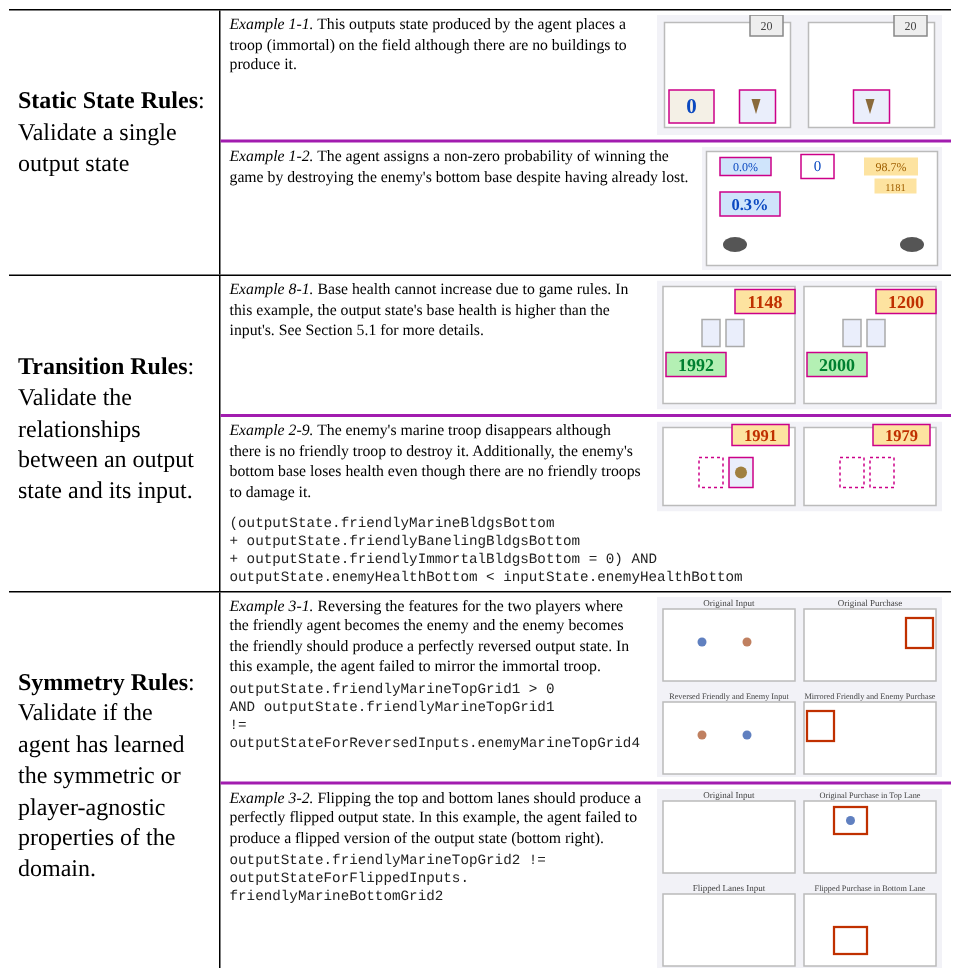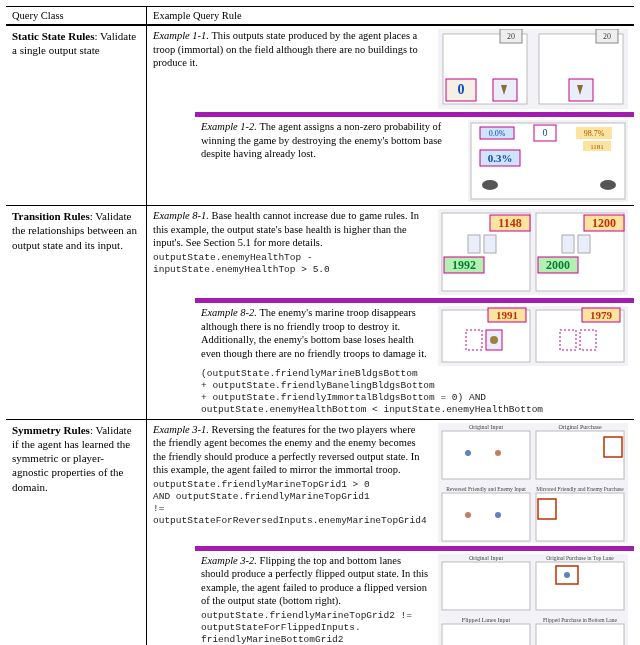--- a/index.html
+++ b/index.html
@@ -31,35 +31,35 @@
     position: relative;
   }
   .group {
     display: flex;
     border-top: 1px solid #000;
   }
   .group:first-of-type {
     border-top: none;
   }
   .group .col-left {
-    font-size: 11px;
+    font-size: 16px;
     line-height: 1.3;
+    margin-top: 48px;
   }
   .examples {
     flex: 1;
     border-left: 1px solid #000;
   }
   .example-cell {
     padding: 3px 6px;
     position: relative;
     min-height: 80px;
   }
   .example-cell + .example-cell {
-    border-top: 5px solid #a21caf;
-    margin-left: 48px;
+    border-top: 2px solid #a21caf;
   }
   .example-row {
     display: flex;
   }
   .example-text {
     line-height: 1.3;
     flex: 1;
     padding-right: 4px;
   }
   .example-text em { }
@@ -81,24 +81,20 @@
   .figure svg {
     display: block;
   }
   .bold { font-weight: bold; }
 </style>
 </head>
 <body>
 
 <div class="table-container">
 
-  <div class="header-row">
-    <div class="col-left">Query Class</div>
-    <div class="col-right" style="border-left:1px solid #000">Example Query Rule</div>
-  </div>
 
   <div class="group">
     <div class="col-left">
       <span class="bold">Static State Rules</span><span>: Validate a single output state</span>
     </div>
     <div class="examples">
       <div class="example-cell">
         <div class="example-row">
           <div class="example-text">
             <em>Example 1-1.</em>
@@ -155,22 +151,20 @@
   <div class="group">
     <div class="col-left">
       <span class="bold">Transition Rules</span><span>: Validate the relationships between an output state and its input.</span>
     </div>
     <div class="examples">
       <div class="example-cell">
         <div class="example-row">
           <div class="example-text">
             <em>Example 8-1.</em>
             <span>Base health cannot increase due to game rules. In this example, the output state's base health is higher than the input's. See Section 5.1 for more details.</span>
-            <span class="code">outputState.enemyHealthTop -
-inputState.enemyHealthTop &gt; 5.0</span>
           </div>
           <div class="figure">
             <svg width="190" height="86" viewBox="0 0 190 86">
               <rect x="0" y="0" width="190" height="86" fill="#f2f2f7"></rect>
               <rect x="4" y="4" width="88" height="78" fill="#fff" stroke="#bbb"></rect>
               <rect x="98" y="4" width="88" height="78" fill="#fff" stroke="#bbb"></rect>
               <rect x="52" y="6" width="40" height="16" fill="#fde3a0" stroke="#c08"></rect>
               <text x="72" y="18" text-anchor="middle" font-size="12" fill="#c03000" font-weight="bold">1148</text>
               <rect x="146" y="6" width="40" height="16" fill="#fde3a0" stroke="#c08"></rect>
               <text x="166" y="18" text-anchor="middle" font-size="12" fill="#c03000" font-weight="bold">1200</text>
@@ -182,21 +176,21 @@
               <rect x="46" y="26" width="12" height="18" fill="#eaeefb" stroke="#aaa"></rect>
               <rect x="124" y="26" width="12" height="18" fill="#eaeefb" stroke="#aaa"></rect>
               <rect x="140" y="26" width="12" height="18" fill="#eaeefb" stroke="#aaa"></rect>
             </svg>
           </div>
         </div>
       </div>
       <div class="example-cell">
         <div class="example-row">
           <div class="example-text">
-            <em>Example 8-2.</em>
+            <em>Example 2-9.</em>
             <span>The enemy's marine troop disappears although there is no friendly troop to destroy it. Additionally, the enemy's bottom base loses health even though there are no friendly troops to damage it.</span>
           </div>
           <div class="figure">
             <svg width="190" height="60" viewBox="0 0 190 60">
               <rect x="0" y="0" width="190" height="60" fill="#f2f2f7"></rect>
               <rect x="4" y="4" width="88" height="52" fill="#fff" stroke="#bbb"></rect>
               <rect x="98" y="4" width="88" height="52" fill="#fff" stroke="#bbb"></rect>
               <rect x="50" y="2" width="38" height="14" fill="#fde3a0" stroke="#c08"></rect>
               <text x="69" y="13" text-anchor="middle" font-size="11" fill="#c03000" font-weight="bold">1991</text>
               <rect x="144" y="2" width="38" height="14" fill="#fde3a0" stroke="#c08"></rect>

